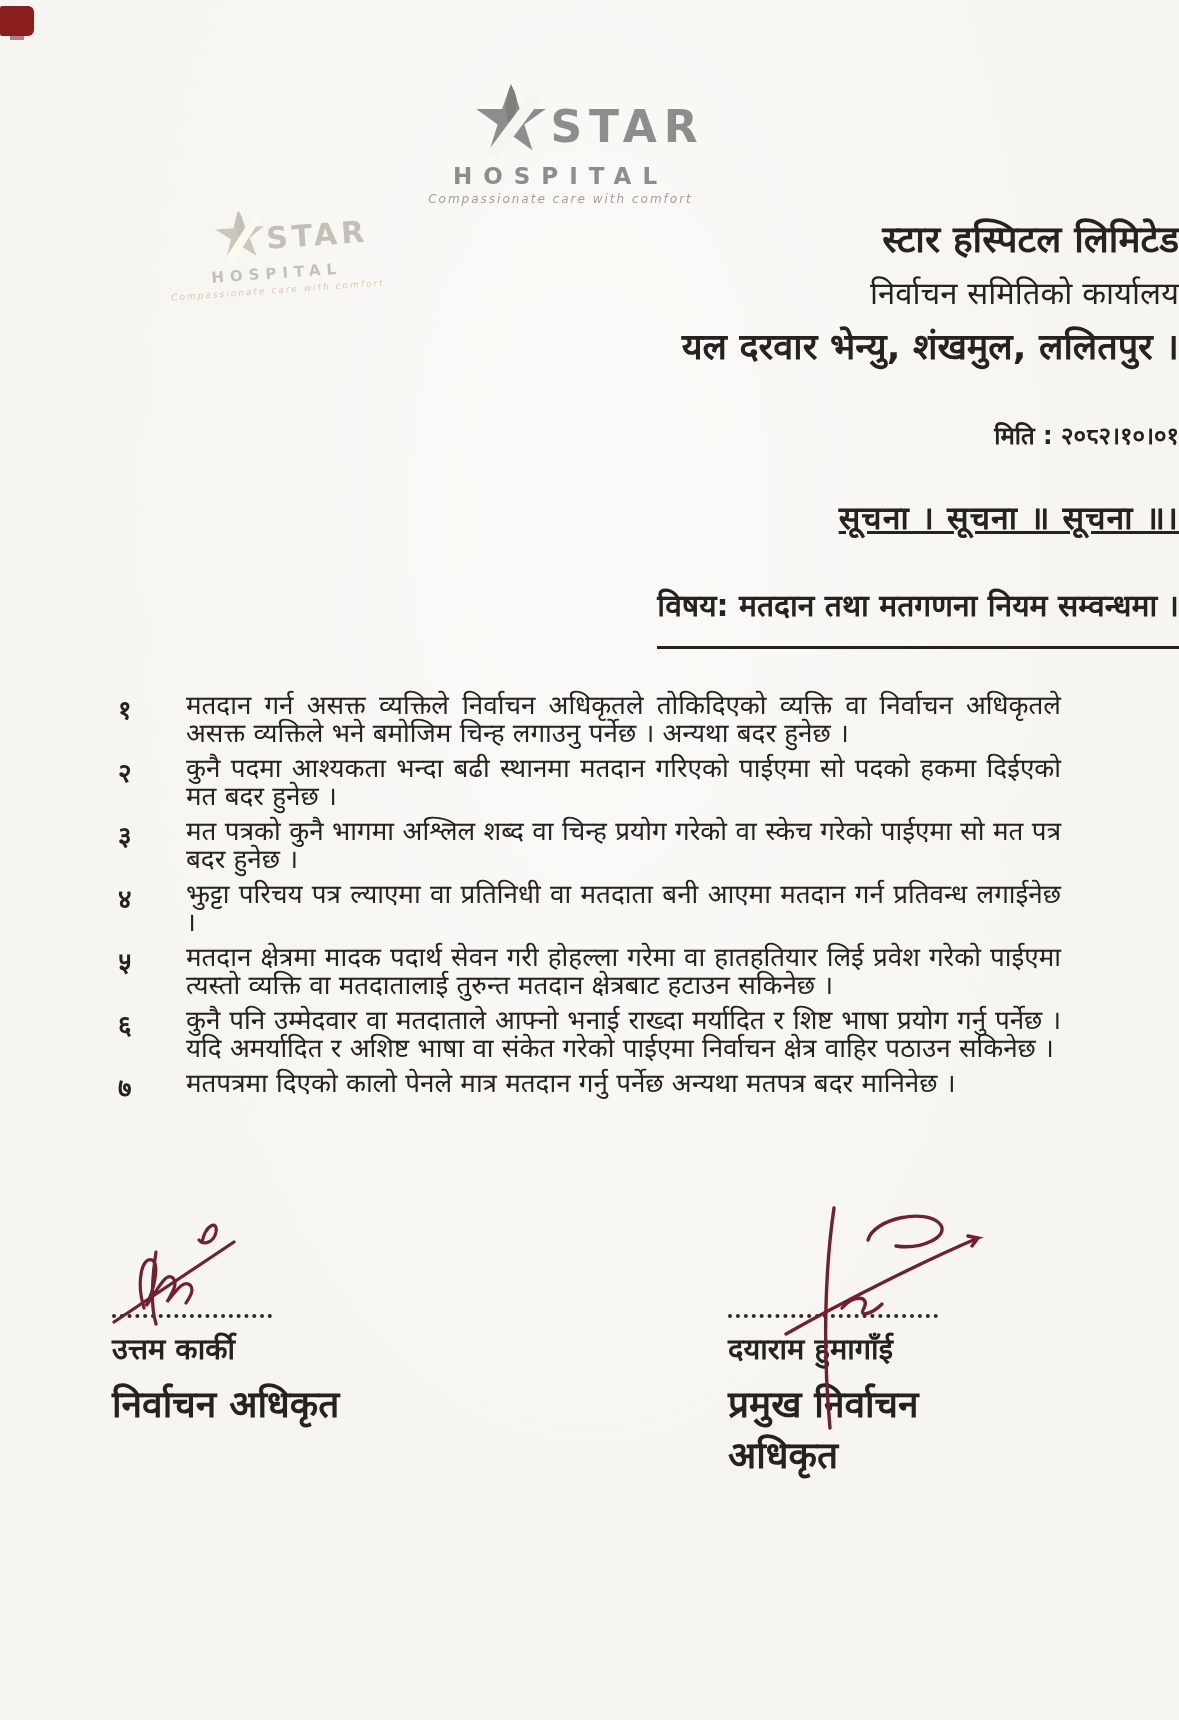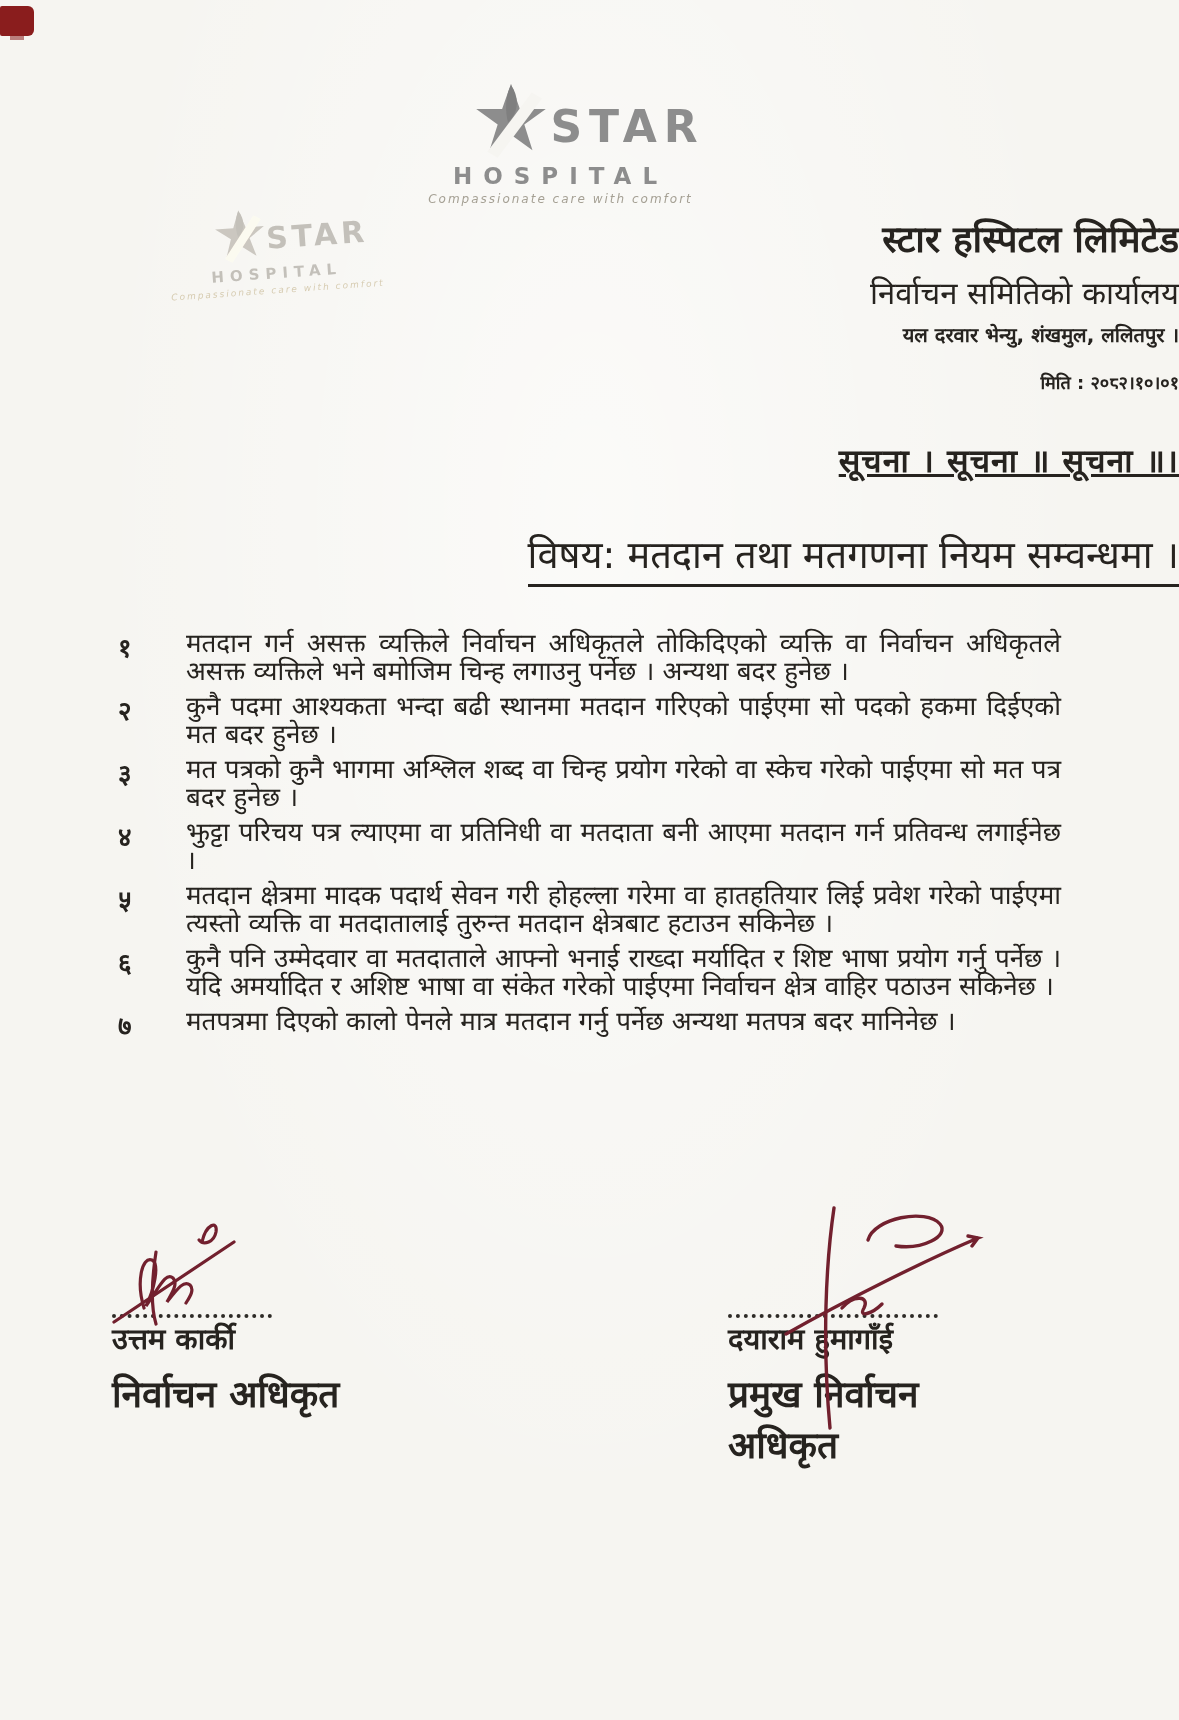--- a/index.html
+++ b/index.html
@@ -62,27 +62,27 @@
   }
   .stamp-logo .logo-row{gap:0;}
   .stamp-logo .logo-star{width:52px;height:60px;}
   .stamp-logo .logo-wordmark{font-size:30px;letter-spacing:4px;margin-top:10px;}
   .stamp-logo .logo-sub{font-size:15px;letter-spacing:6px;margin-left:-34px;}
   .stamp-logo .logo-tagline{font-size:9px;margin-left:-34px;color:#b3a274;}
   
   .hdr{text-align:right;}
   .hdr-title{font-size:37px;font-weight:700;margin-top:6px;}
   .hdr-subtitle{font-size:31px;font-weight:400;margin-top:8px;}
-  .hdr-address{font-size:20px;font-weight:700;margin-top:8px;}
-  .hdr-date{font-size:18px;font-weight:600;margin-top:22px;}
+  .hdr-address{font-size:36px;font-weight:700;margin-top:8px;}
+  .hdr-date{font-size:24px;font-weight:600;margin-top:48px;}
   .hdr-notice{font-size:32px;font-weight:700;margin-top:44px;letter-spacing:1px;text-decoration:underline;}
   .hdr-subject{margin-top:46px;}
   .hdr-subject span{
-    display:inline-block;font-size:38px;font-weight:400;
-    border-bottom:3px solid var(--ink);padding-bottom:5px;
+    display:inline-block;font-size:30px;font-weight:700;
+    border-bottom:3px solid var(--ink);padding-bottom:21px;
   }
   
   .body-list{
     margin:42px 118px 0 118px;
   }
   .item{
     display:flex;align-items:flex-start;
     margin-bottom:7px;
   }
   .item-num{
@@ -99,21 +99,21 @@
   .sig-left{left:112px;top:1196px;width:260px;}
   .sig-right{left:728px;top:1186px;width:300px;}
   .sig-scrawl{position:absolute;pointer-events:none;}
   .sig-left .sig-scrawl{left:-6px;top:-6px;width:190px;height:140px;}
   .sig-right .sig-scrawl{left:28px;top:-4px;width:240px;height:250px;}
   .sig-dots{
     width:160px;border-bottom:4px dotted #2e2b27;
     height:0;margin-top:118px;
   }
   .sig-right .sig-dots{width:210px;margin-top:128px;}
-  .sig-name{font-size:29px;font-weight:700;margin-top:0;}
+  .sig-name{font-size:29px;font-weight:700;margin-top:10px;}
   .sig-title{font-size:37px;font-weight:700;margin-top:10px;}
 </style>
 </head>
 <body>
 
 <div class="page">
 
   <div class="corner-mark"></div>
 
   <div class="stamp-logo">

